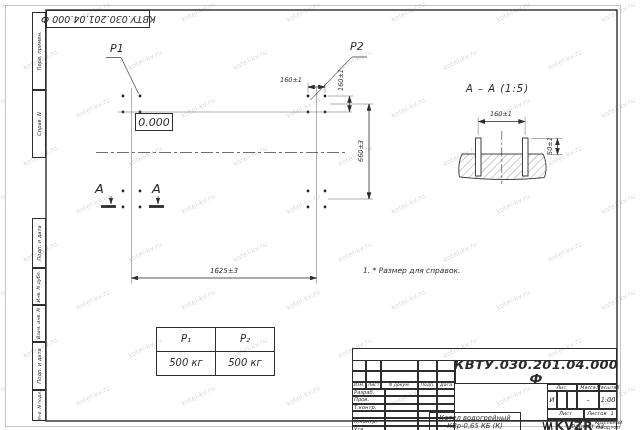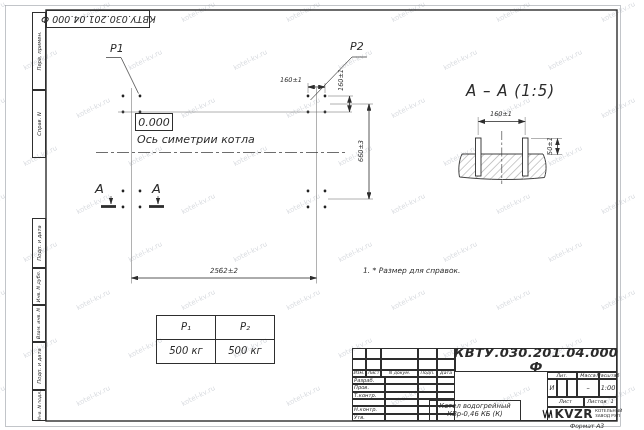--- a/index.html
+++ b/index.html
@@ -7,24 +7,24 @@
          font-family:"DejaVu Sans",sans-serif;color:#2b2b2b;}
   svg.linework{position:absolute;left:0;top:0;}
   .wm-layer{position:absolute;left:0;top:0;width:644px;height:430px;overflow:hidden;}
   .wmt{position:absolute;transform:rotate(-27deg);font-size:7px;color:#b9bec6;opacity:.55;white-space:nowrap;}
   .lbl{position:absolute;font-style:italic;white-space:nowrap;line-height:1;}
   .rotlbl{position:absolute;font-style:italic;white-space:nowrap;line-height:1;
           transform:translate(-50%,-50%) rotate(-90deg);}
   .ctr{transform:translate(-50%,0);}
   .s46{font-size:4.6px;} .s48{font-size:4.8px;} .s52{font-size:5.2px;} .s6{font-size:6px;}
   .s65{font-size:6.5px;} .s68{font-size:6.8px;} .s7{font-size:7px;}
-  .s95{font-size:9.5px;} .s10{font-size:10px;} .s11{font-size:11px;} .s125{font-size:15px;}
+  .s95{font-size:9.5px;} .s10{font-size:10px;} .s11{font-size:11px;} .s125{font-size:10px;}
   .s13{font-size:13px;}
   .cell{position:absolute;box-sizing:border-box;border:0.7px solid #2e2e2e;display:flex;
-        align-items:center;justify-content:center;font-style:italic;text-align:center;line-height:1.05;}
+        align-items:center;justify-content:center;font-style:italic;text-align:center;line-height:1.05;margin-top:12px;}
   .cell.nb{border-width:0.6px;}
   .tb-outer{position:absolute;box-sizing:border-box;border:1.3px solid #2b2b2b;}
   .levelbox{position:absolute;box-sizing:border-box;border:1px solid #2e2e2e;display:flex;
             align-items:center;justify-content:center;font-style:italic;}
   .sidebox{position:absolute;box-sizing:border-box;border:0.8px solid #2e2e2e;display:flex;
            align-items:center;justify-content:center;}
   .sidebox span{transform:rotate(-90deg);white-space:nowrap;font-style:italic;}
   .stampbox{position:absolute;box-sizing:border-box;border:0.9px solid #2e2e2e;display:flex;
             align-items:center;justify-content:center;}
   .stampbox span{transform:rotate(180deg);font-style:italic;white-space:nowrap;}
@@ -219,25 +219,24 @@
     </div>
   <div class="sidebox" style="left:32px;top:390px;width:14px;height:31px;">
     <span class="s46">Инв. N подл.</span>
     </div>
 
   <div class="lbl s11" style="left:110px;top:43px;">P1</div>
   <div class="lbl s11" style="left:350px;top:41px;">P2</div>
   <div class="levelbox s11" style="left:135px;top:113px;width:38px;height:18px;font-style:italic;">
     <span>0.000</span>
     </div>
-  <div class="lbl s11" style="left:137px;top:134px;">Ось симетрии котла</div>
   <div class="lbl s65" style="left:280px;top:77px;">160±1</div>
   <div class="rotlbl s65" style="left:341px;top:80px;">160±1</div>
   <div class="rotlbl s65" style="left:361px;top:151px;">660±3</div>
-  <div class="lbl s7 ctr" style="left:224px;top:268px;">2562±2</div>
+  <div class="lbl s7 ctr" style="left:224px;top:268px;">1625±3</div>
   <div class="lbl s13" style="left:95px;top:182px;">А</div>
   <div class="lbl s13" style="left:152px;top:182px;">А</div>
 
   <div class="lbl s125" style="left:466px;top:84px;letter-spacing:1px;">А – А (1:5)</div>
   <div class="lbl s65 ctr" style="left:501px;top:111px;">160±1</div>
   <div class="rotlbl s65" style="left:550px;top:146px;">50±1</div>
 
   <div>
     <div class="cell s10" style="left:156px;top:315px;width:60px;height:25px;">P₁</div>
     <div class="cell s10" style="left:215px;top:315px;width:60px;height:25px;">P₂</div>
@@ -289,21 +288,21 @@
   <div class="cell nb" style="left:418px;top:406px;width:19px;height:8px;"></div>
   <div class="cell nb" style="left:437px;top:406px;width:18px;height:8px;"></div>
   <div class="cell s52" style="left:352px;top:414px;width:33px;height:7px;justify-content:flex-start;padding-left:1px;">Утв.</div>
   <div class="cell nb" style="left:385px;top:414px;width:33px;height:7px;"></div>
   <div class="cell nb" style="left:418px;top:414px;width:19px;height:7px;"></div>
   <div class="cell nb" style="left:437px;top:414px;width:18px;height:7px;"></div>
 
   <div class="cell s13" style="left:455px;top:348px;width:162px;height:24px;font-weight:600;letter-spacing:.3px;">КВТУ.030.201.04.000 Ф</div>
   <div class="cell" style="left:429px;top:400px;width:92px;height:21px;flex-direction:column;">
     <span class="s68">Котел водогрейный</span>
-    <span class="s68">КВр-0,46 КБ (К)</span>
+    <span class="s68">КВр-0,65 КБ (К)</span>
   </div>
 
   <div class="cell s48" style="left:547px;top:372px;width:30px;height:7px;">Лит.</div>
   <div class="cell s48" style="left:577px;top:372px;width:22px;height:7px;">Масса</div>
   <div class="cell s48" style="left:599px;top:372px;width:18px;height:7px;">Масштаб</div>
   <div class="cell s65" style="left:547px;top:379px;width:10px;height:18px;">И</div>
   <div class="cell nb" style="left:557px;top:379px;width:10px;height:18px;"></div>
   <div class="cell nb" style="left:567px;top:379px;width:10px;height:18px;"></div>
   <div class="cell s65" style="left:577px;top:379px;width:22px;height:18px;">–</div>
   <div class="cell s65" style="left:599px;top:379px;width:18px;height:18px;">1:00</div>

